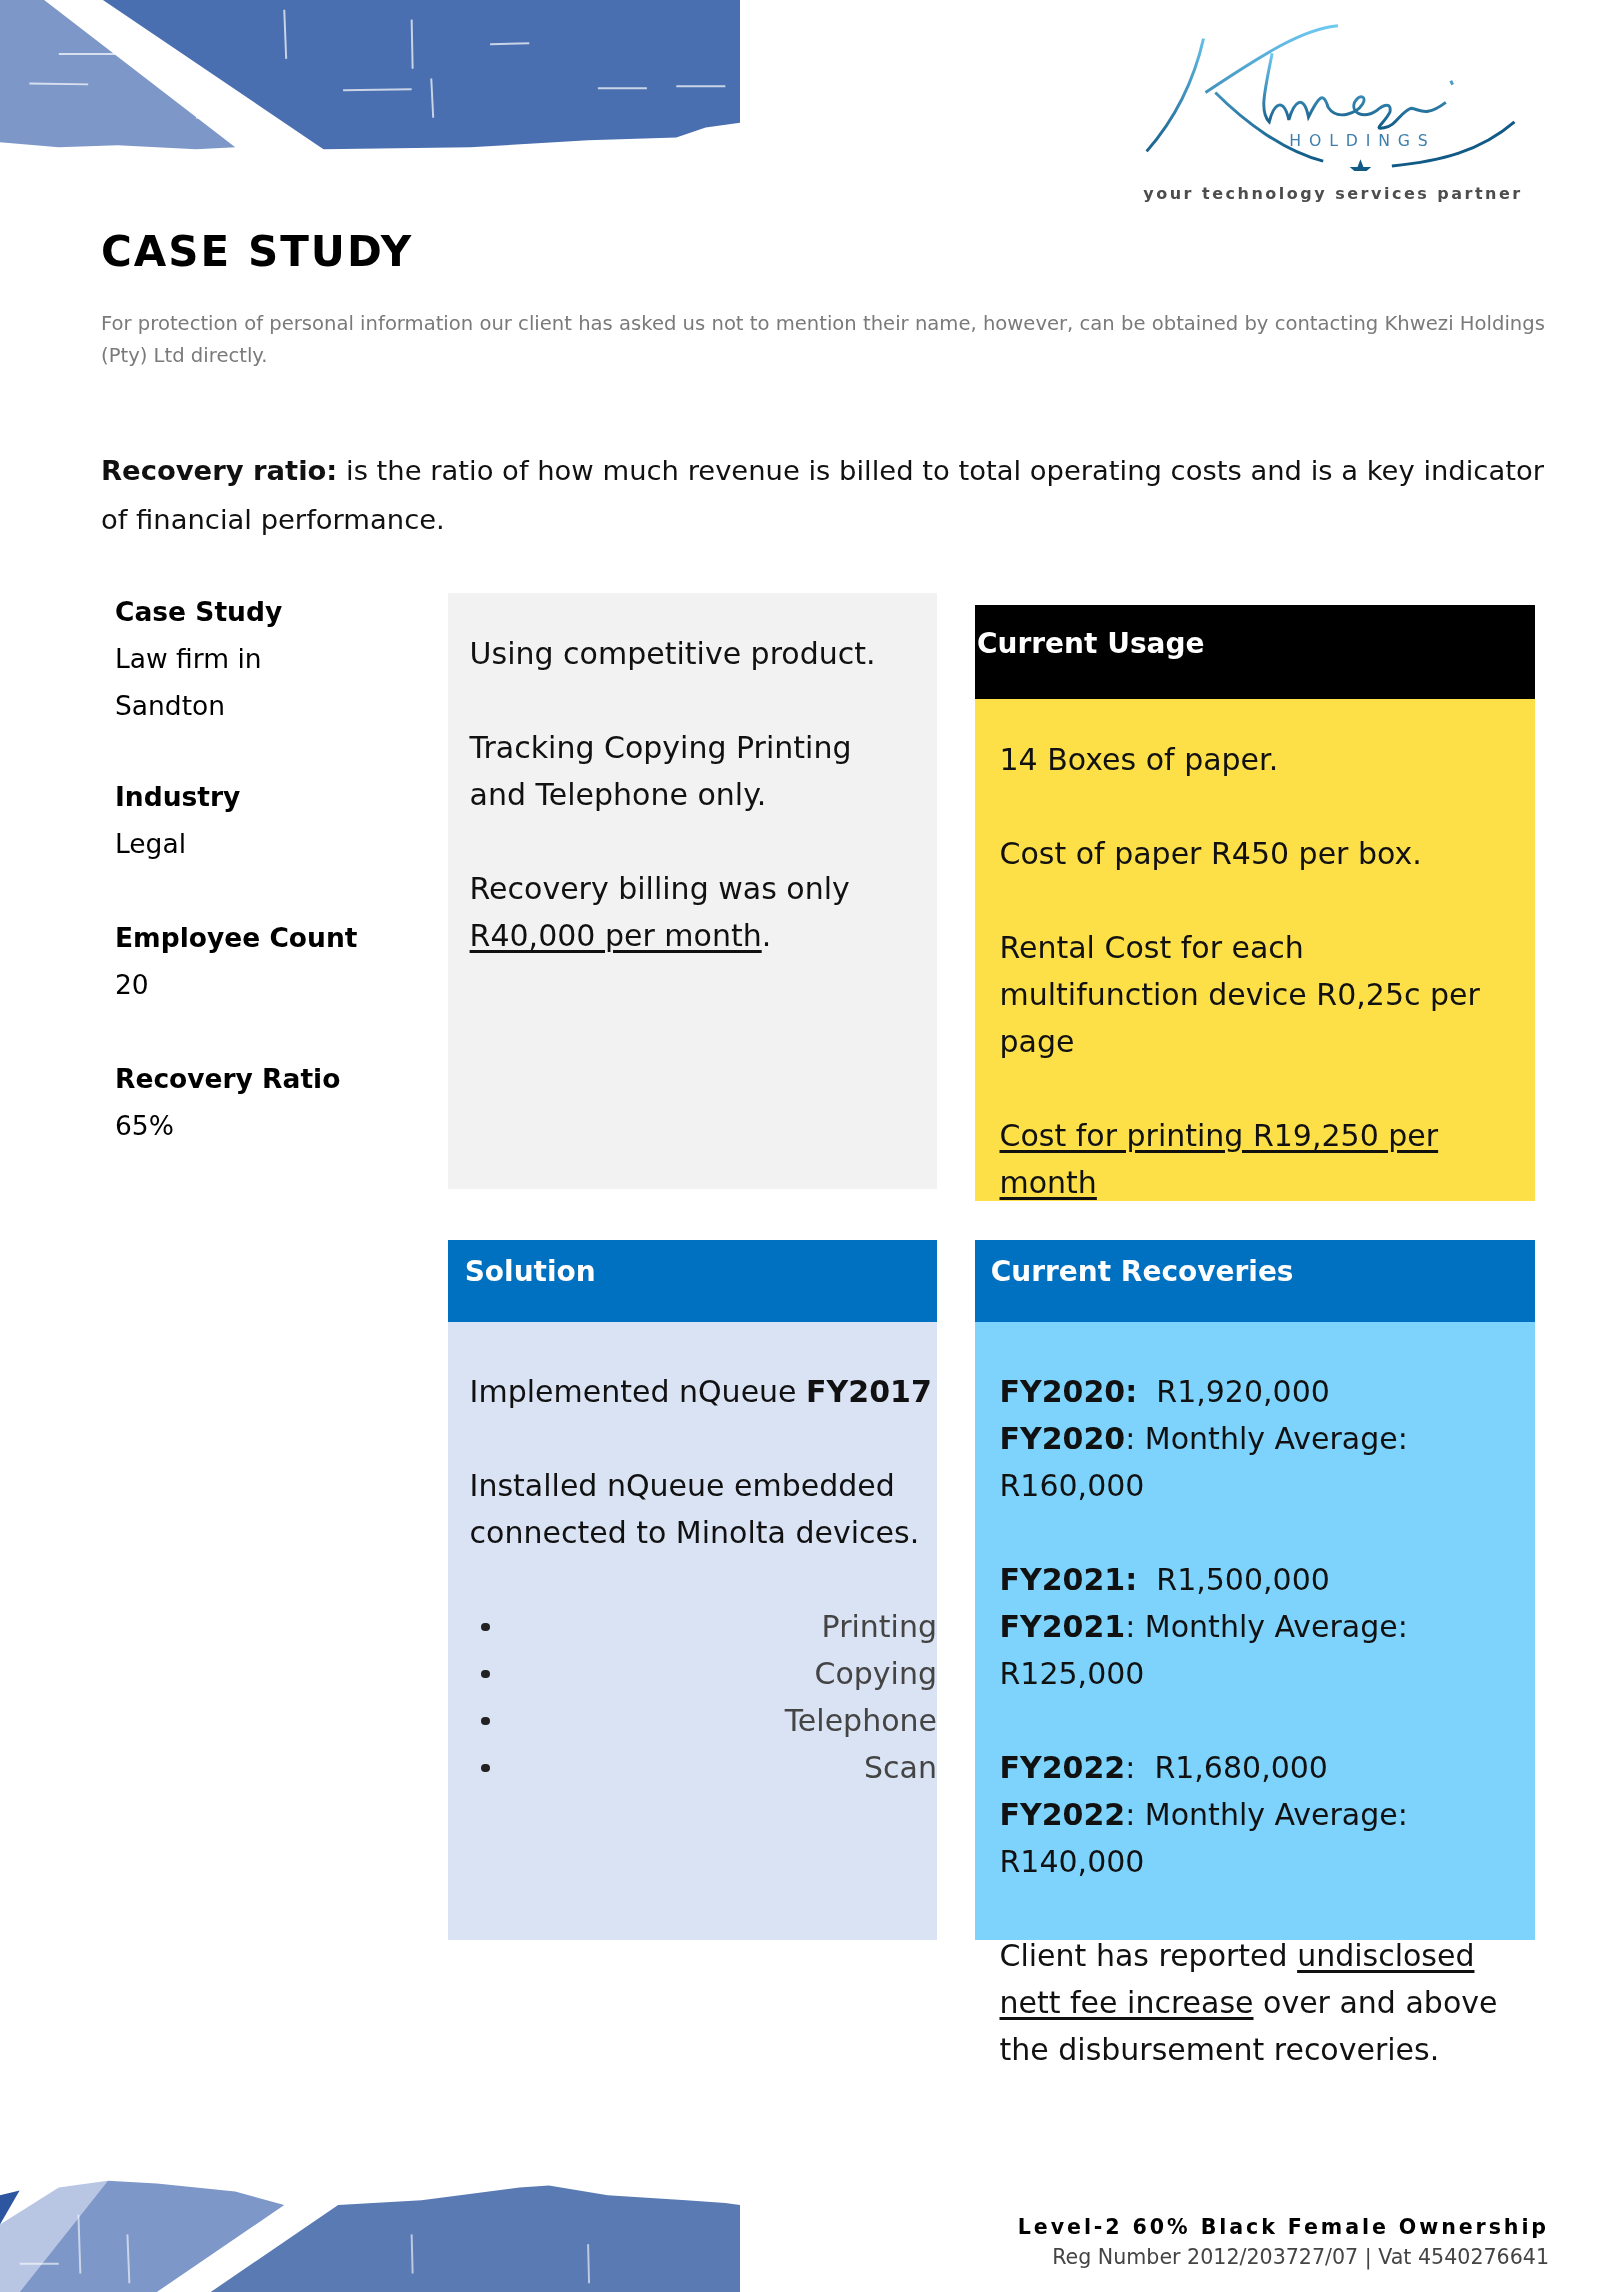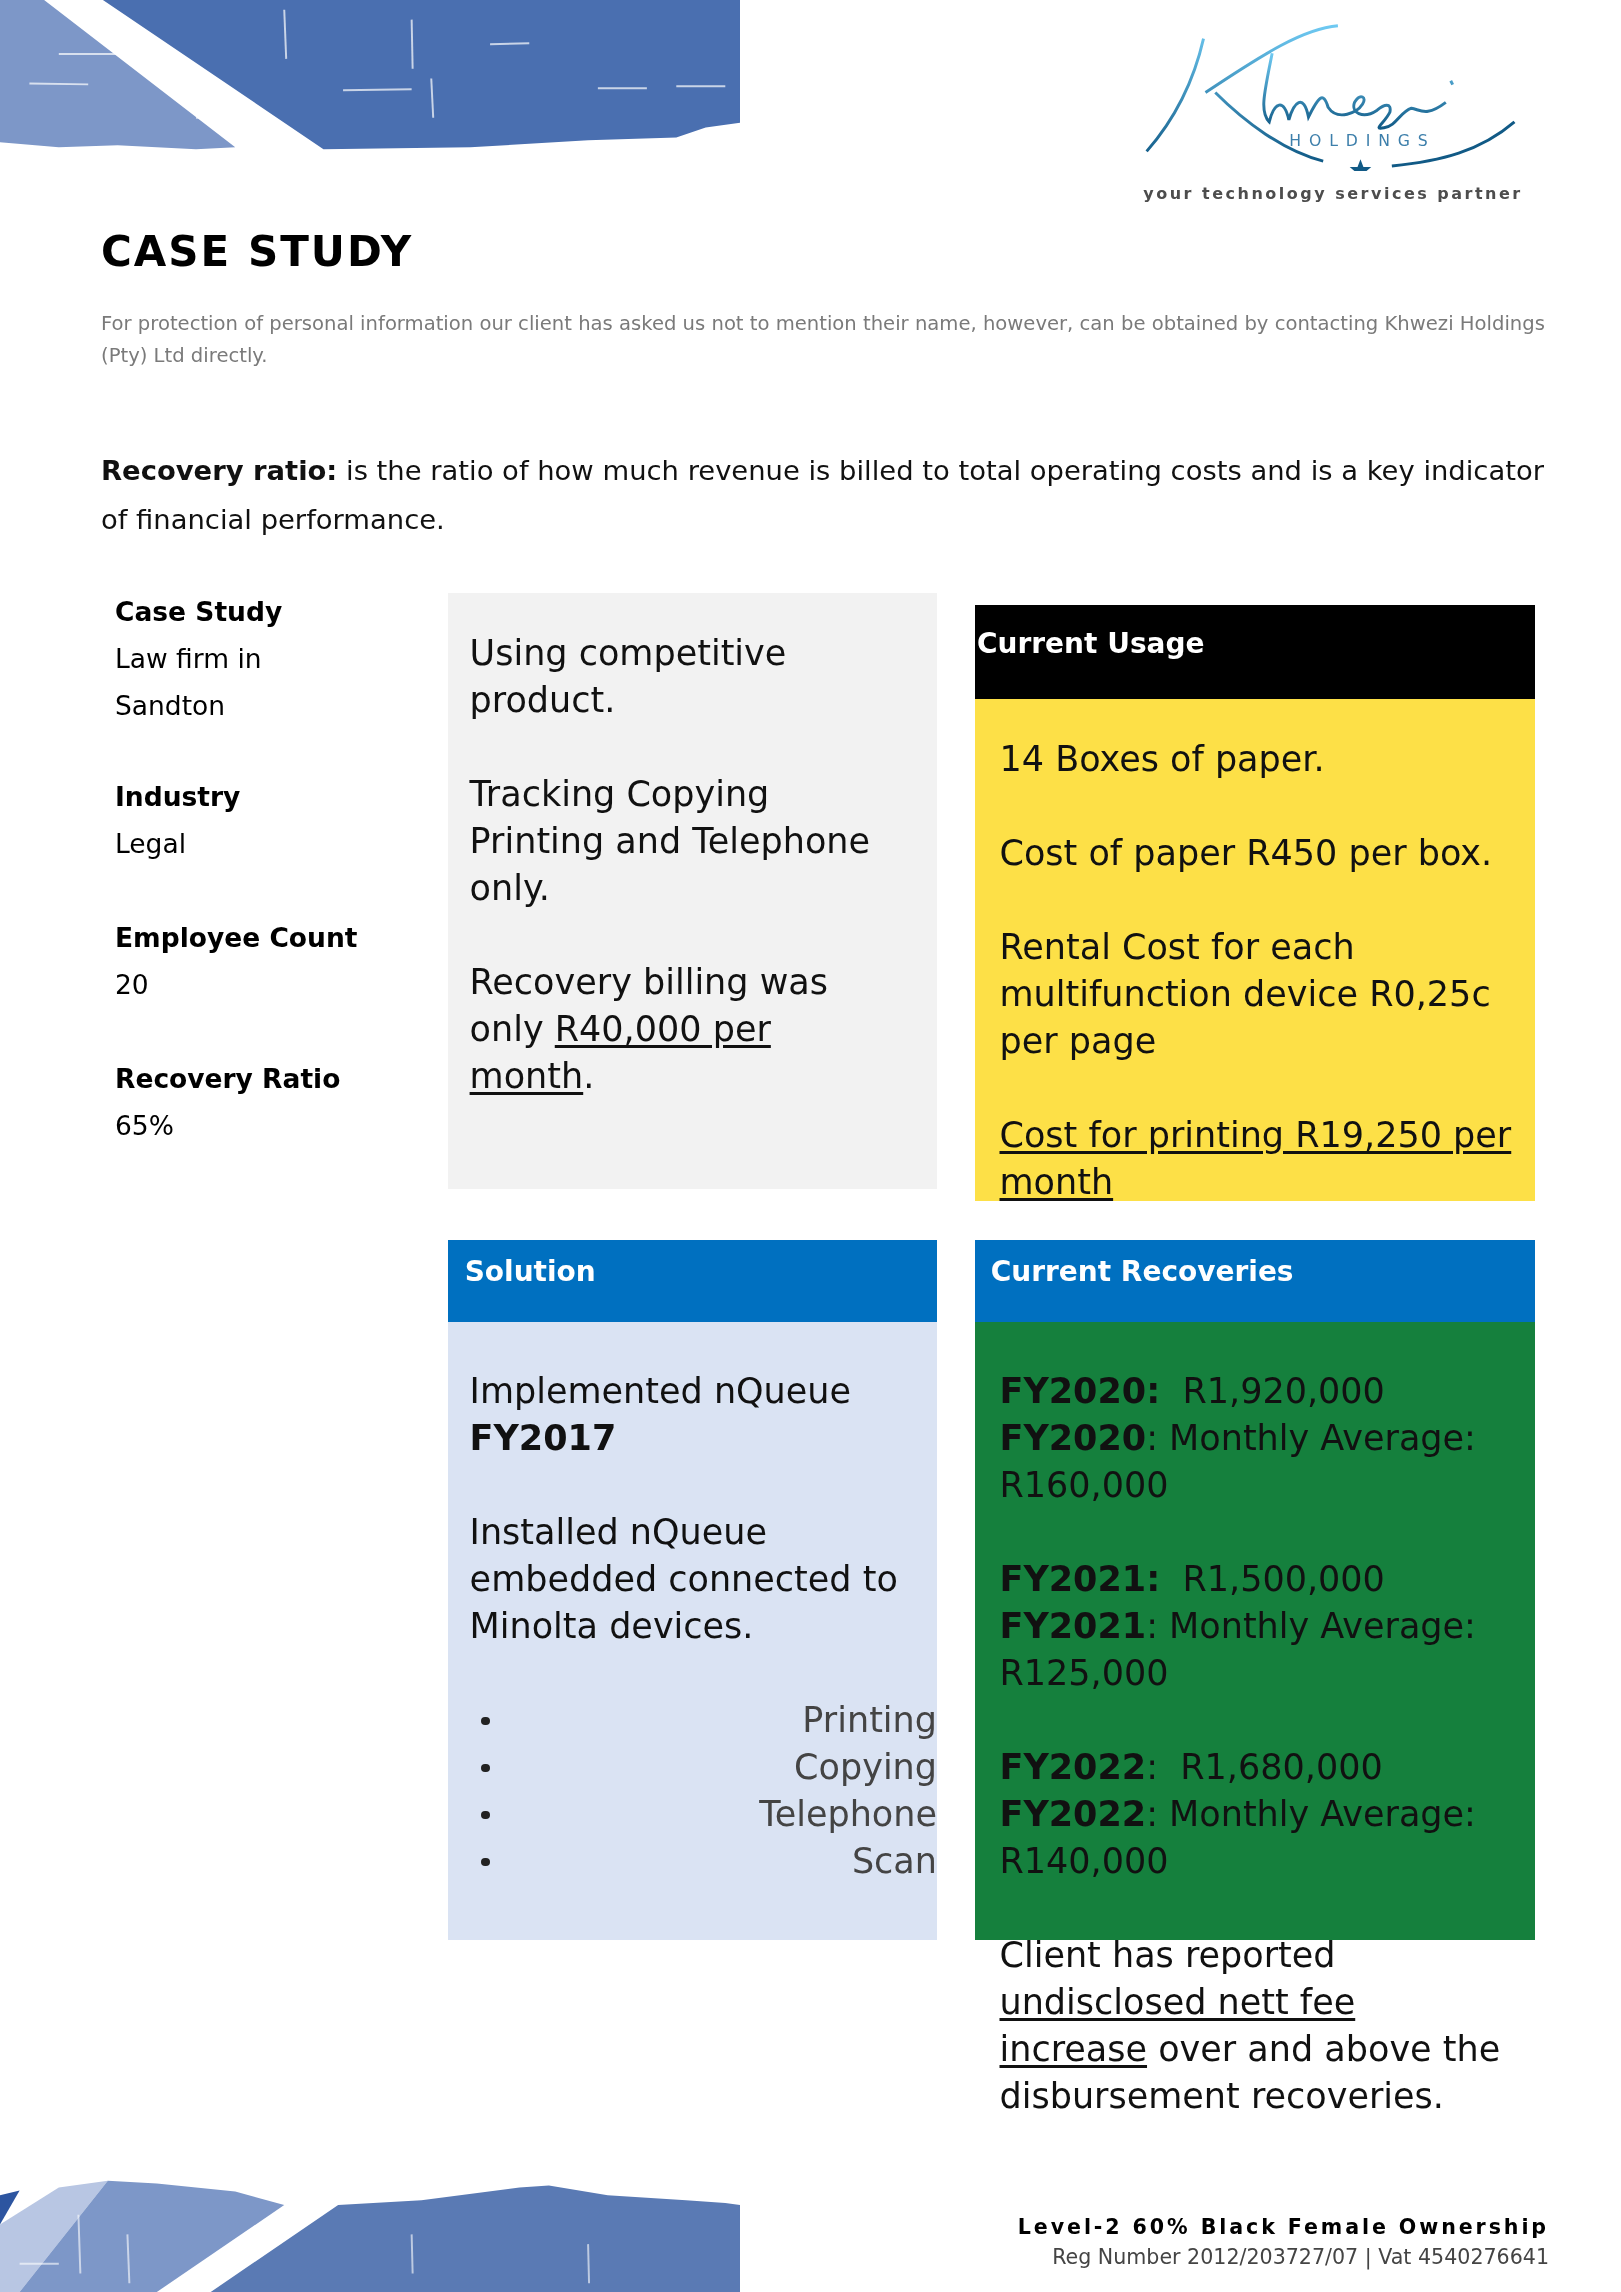--- a/index.html
+++ b/index.html
@@ -24,38 +24,38 @@
   .intro b { font-weight:bold; }
 
   
   .info { left:115px; top:588px; width:294px; font-size:26.5px; line-height:47px; }
   .info .lbl { font-weight:bold; }
   .info .grp { margin-bottom:47px; }
 
   
   .card { position:absolute; }
   .card .hdr { color:#fff; font-weight:bold; font-size:28px; }
-  .card .body { font-size:35px; line-height:47px; color:#111; }
+  .card .body { font-size:30px; line-height:47px; color:#111; }
   .card .body p { margin:0; }
   .card .gap { height:47px; }
   .u { text-decoration:underline; text-underline-offset:3.9px; }
 
   #card-problem { left:448px; top:593px; width:489px; height:596px; background:#f2f2f2; }
   #card-problem .hdr { background:#000; height:94px; padding:21.6px 0 0 16.7px; box-sizing:border-box; }
   #card-problem .body { padding:37px 0 0 21.6px; }
 
   #card-usage { left:975px; top:605px; width:560px; height:596px; background:#fde047; }
   #card-usage .hdr { background:#000; height:94px; padding:21.6px 0 0 2px; box-sizing:border-box; }
   #card-usage .body { padding:37px 0 0 24.5px; }
 
   #card-solution { left:448px; top:1240px; width:489px; height:700px; background:#dae3f3; }
   #card-solution .hdr { background:#0070c0; height:82px; padding:14.7px 0 0 16.7px; box-sizing:border-box; }
   #card-solution .body { padding:46px 0 0 21.6px; }
 
-  #card-recoveries { left:975px; top:1240px; width:560px; height:700px; background:#15803d; }
+  #card-recoveries { left:975px; top:1240px; width:560px; height:700px; background:#7dd3fc; }
   #card-recoveries .hdr { background:#0070c0; height:82px; padding:14.7px 0 0 15.7px; box-sizing:border-box; }
   #card-recoveries .body { padding:46px 0 0 24.5px; }
 
   .bullets { list-style:none; margin:0; padding:0;text-align:right; }
   .bullets li { position:relative; padding-left:59px; color:#444; }
   .bullets li .dot { position:absolute; left:11.8px; top:19.6px; width:8.8px; height:8.8px; border-radius:50%; background:#222; }
 
   .footer-1 { left:1000px; top:2215px; width:549px; text-align:right; font-size:20.6px; font-weight:bold; letter-spacing:2.9px; }
   .footer-2 { left:1000px; top:2245px; width:549px; text-align:right; font-size:20.6px; color:#444; }
 </style>

